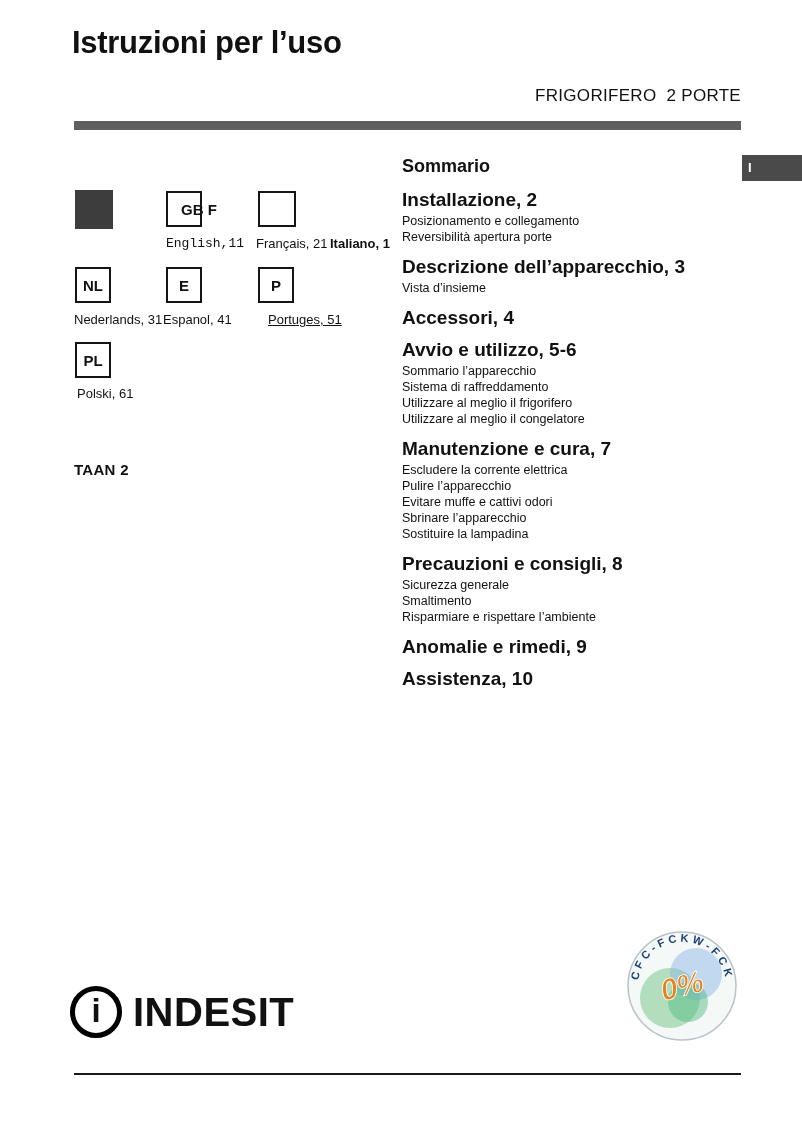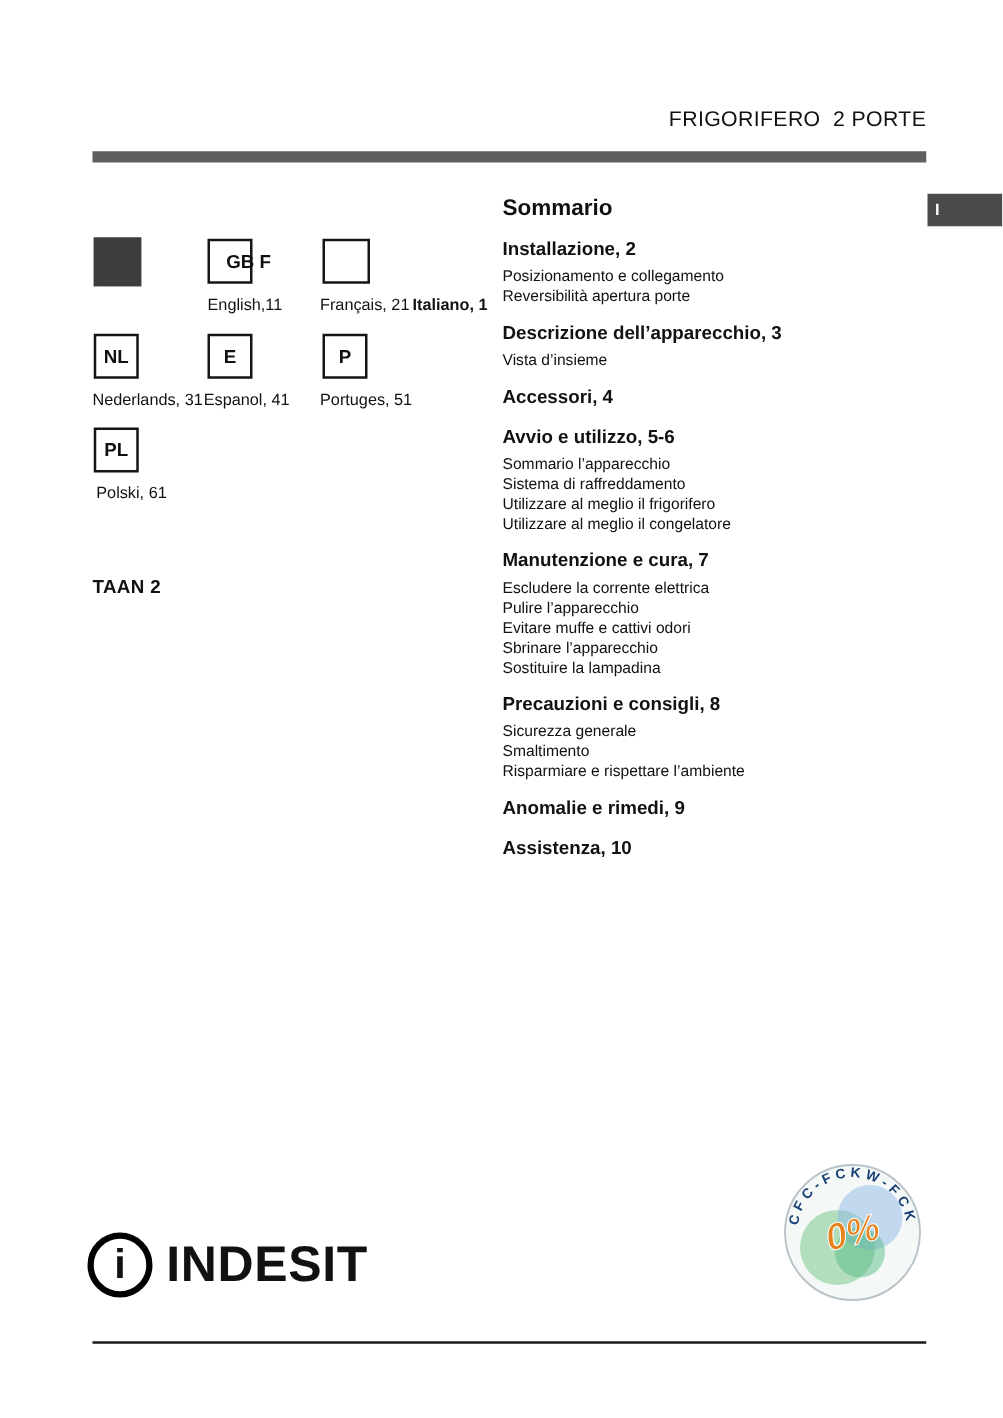--- a/index.html
+++ b/index.html
@@ -23,33 +23,33 @@
   .lbox.gbf { justify-content:flex-start; padding-left:13px; white-space:nowrap; overflow:visible; }
   .p-b1 { left:75px;  top:190px; width:38px; height:39px; }
   .p-b2 { left:166px; top:191px; }
   .p-b3 { left:258px; top:191px; width:38px; }
   .p-nl { left:75px;  top:267px; }
   .p-e  { left:166px; top:267px; }
   .p-p  { left:258px; top:267px; }
   .p-pl { left:75px;  top:342px; }
 
   .lcap { position:absolute; font-size:13px; }
-  .c-en { left:166px; top:236px; }
+  .c-en { left:166px; top:236px;font-family:Liberation Mono, monospace; }
   .c-fr { left:256px; top:236px; }
   .c-it { left:330px; top:236px; font-weight:700; }
   .c-nl { left:74px;  top:312px; }
   .c-es { left:163px; top:312px; }
-  .c-pt { left:256px; top:312px; }
+  .c-pt { left:268px; top:312px;text-decoration:underline; }
   .c-pl { left:77px;  top:386px; }
 
   .model-code { left:74px; top:461px; font-size:15px; font-weight:700; letter-spacing:0.3px; }
 
   .toc { left:402px; top:146px; width:345px; }
   .toc-title { font-size:18px; font-weight:700; margin:10px 0 13px 0; }
-  .toc-h { font-size:15px; font-weight:700; line-height:20px; margin:12px 0 3px 0; }
+  .toc-h { font-size:19px; font-weight:700; line-height:20px; margin:12px 0 3px 0; }
   .toc-i { font-size:12.5px; line-height:16px; }
 
   .logo { left:70px; top:986px; display:flex; align-items:center; gap:11px; }
   .logo-circle { width:42px; height:42px; border:5px solid #000; border-radius:50%; display:flex; align-items:center; justify-content:center; }
   .logo-i { font-size:33px; font-weight:700; line-height:1; margin-top:-4px; }
   .logo-word { font-size:40px; font-weight:700; letter-spacing:0.5px; }
 
   .badge-wrap { left:626px; top:930px; width:112px; height:112px; }
   .badge-base { fill:#f4f8f6; stroke:#b9c2c9; stroke-width:1.5; }
   .badge-blob-green { fill:#7ec98f; opacity:0.55; }
@@ -58,20 +58,21 @@
   .badge-ring { font-family:"Liberation Sans", sans-serif; font-size:11px; font-weight:700; letter-spacing:3.5px; fill:var(--badge_ring_text,#1b3f77); }
   .badge-center { font-family:"Liberation Sans", sans-serif; font-size:30px; font-weight:700; font-style:italic; fill:var(--badge_center_text,#e8821e); stroke:#ffffff; stroke-width:0.8; }
 
   .footer-rule { left:74px; top:1073px; width:667px; height:2px; background:#1a1a1a; }
 </style>
 </head>
 <body>
 
 <div class="page">
 
+  <div class="abs doc-title">Istruzioni per l’uso</div>
   <div class="abs product-line">FRIGORIFERO  2 PORTE</div>
   <div class="abs divider-bar"></div>
   <div class="abs lang-tab">I</div>
 
   <div>
     <div class="lbox filled p-b1"></div>
     <div class="lbox gbf p-b2">GB F</div>
     <div class="lbox p-b3"></div>
 
     <div class="lcap c-en">English,11</div>

